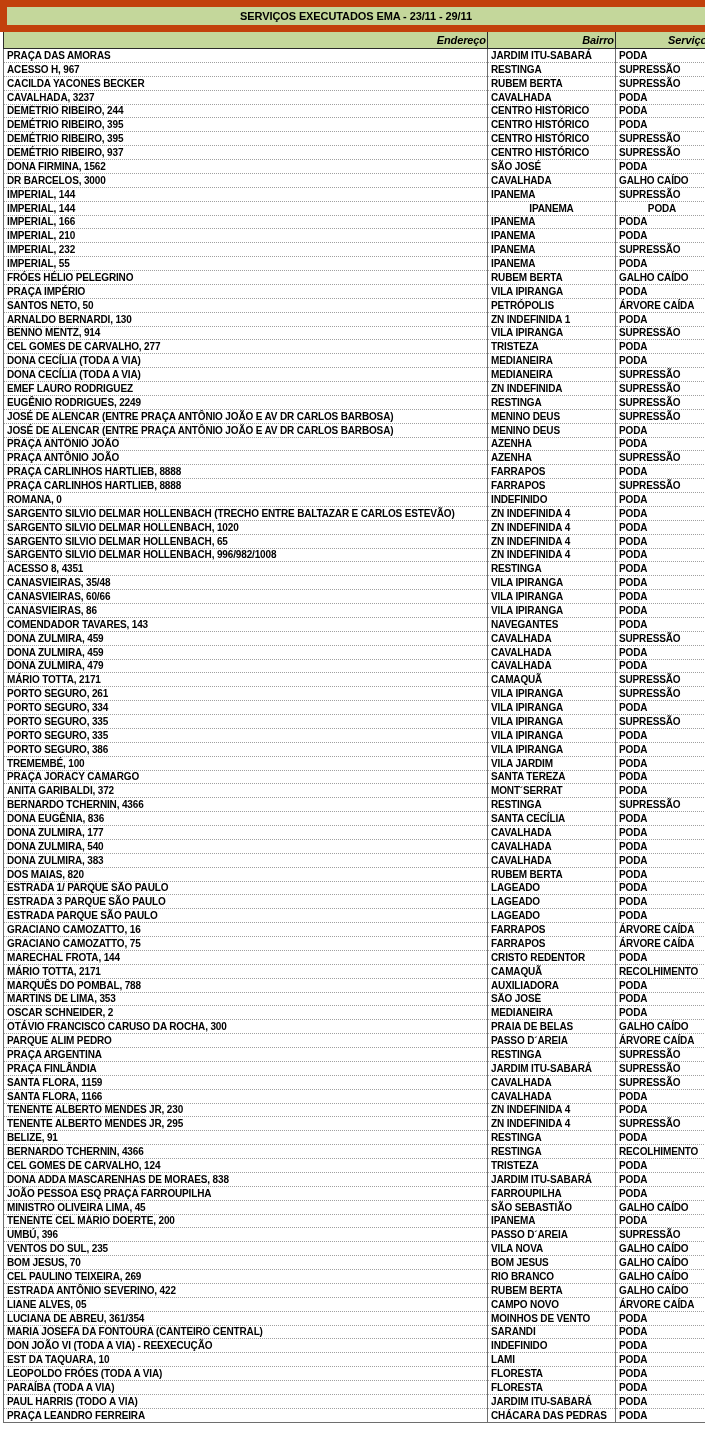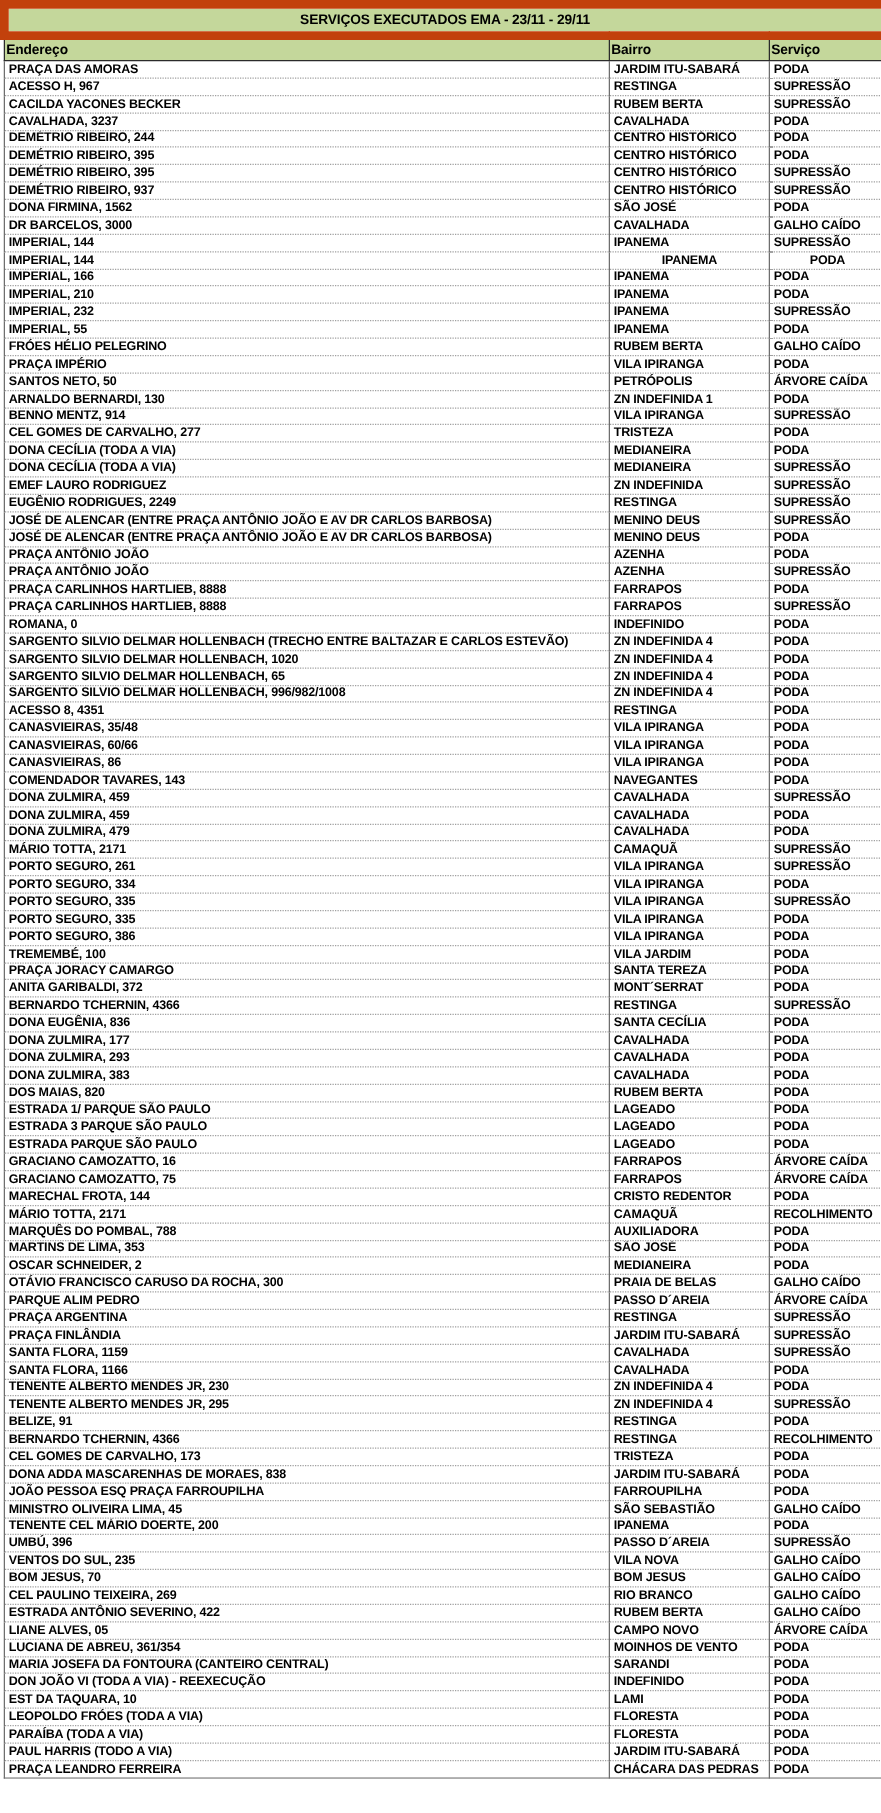--- a/index.html
+++ b/index.html
@@ -26,24 +26,25 @@
     font-weight: 700;
     letter-spacing: -0.1px;
     white-space: nowrap;
     overflow: hidden;
   }
   
   td.head-cell {
     height: 14px;
     background: var(--header-bg, #c4d79b);
     border: 1px solid #2b2b2b;
-    text-align: left;
+    text-align: right;
     vertical-align: middle;
     font-size: 11px;
     font-weight: 700;
+    font-style: italic;
     letter-spacing: -0.1px;
     white-space: nowrap;
     overflow: hidden;
   }
   
   tbody.data tr {
     height: 13.88px;
   }
   tbody.data td {
     border-right: 1px solid #6e6e6e;
@@ -365,21 +366,21 @@
         <td>DONA EUGÊNIA, 836</td>
         <td>SANTA CECÍLIA</td>
         <td>PODA</td>
       </tr>
       <tr>
         <td>DONA ZULMIRA, 177</td>
         <td>CAVALHADA</td>
         <td>PODA</td>
       </tr>
       <tr>
-        <td>DONA ZULMIRA, 293</td>
+        <td>DONA ZULMIRA, 540</td>
         <td>CAVALHADA</td>
         <td>PODA</td>
       </tr>
       <tr>
         <td>DONA ZULMIRA, 383</td>
         <td>CAVALHADA</td>
         <td>PODA</td>
       </tr>
       <tr>
         <td>DOS MAIAS, 820</td>
@@ -480,21 +481,21 @@
         <td>BELIZE, 91</td>
         <td>RESTINGA</td>
         <td>PODA</td>
       </tr>
       <tr>
         <td>BERNARDO TCHERNIN, 4366</td>
         <td>RESTINGA</td>
         <td>RECOLHIMENTO</td>
       </tr>
       <tr>
-        <td>CEL GOMES DE CARVALHO, 173</td>
+        <td>CEL GOMES DE CARVALHO, 124</td>
         <td>TRISTEZA</td>
         <td>PODA</td>
       </tr>
       <tr>
         <td>DONA ADDA MASCARENHAS DE MORAES, 838</td>
         <td>JARDIM ITU-SABARÁ</td>
         <td>PODA</td>
       </tr>
       <tr>
         <td>JOÃO PESSOA ESQ PRAÇA FARROUPILHA</td>

